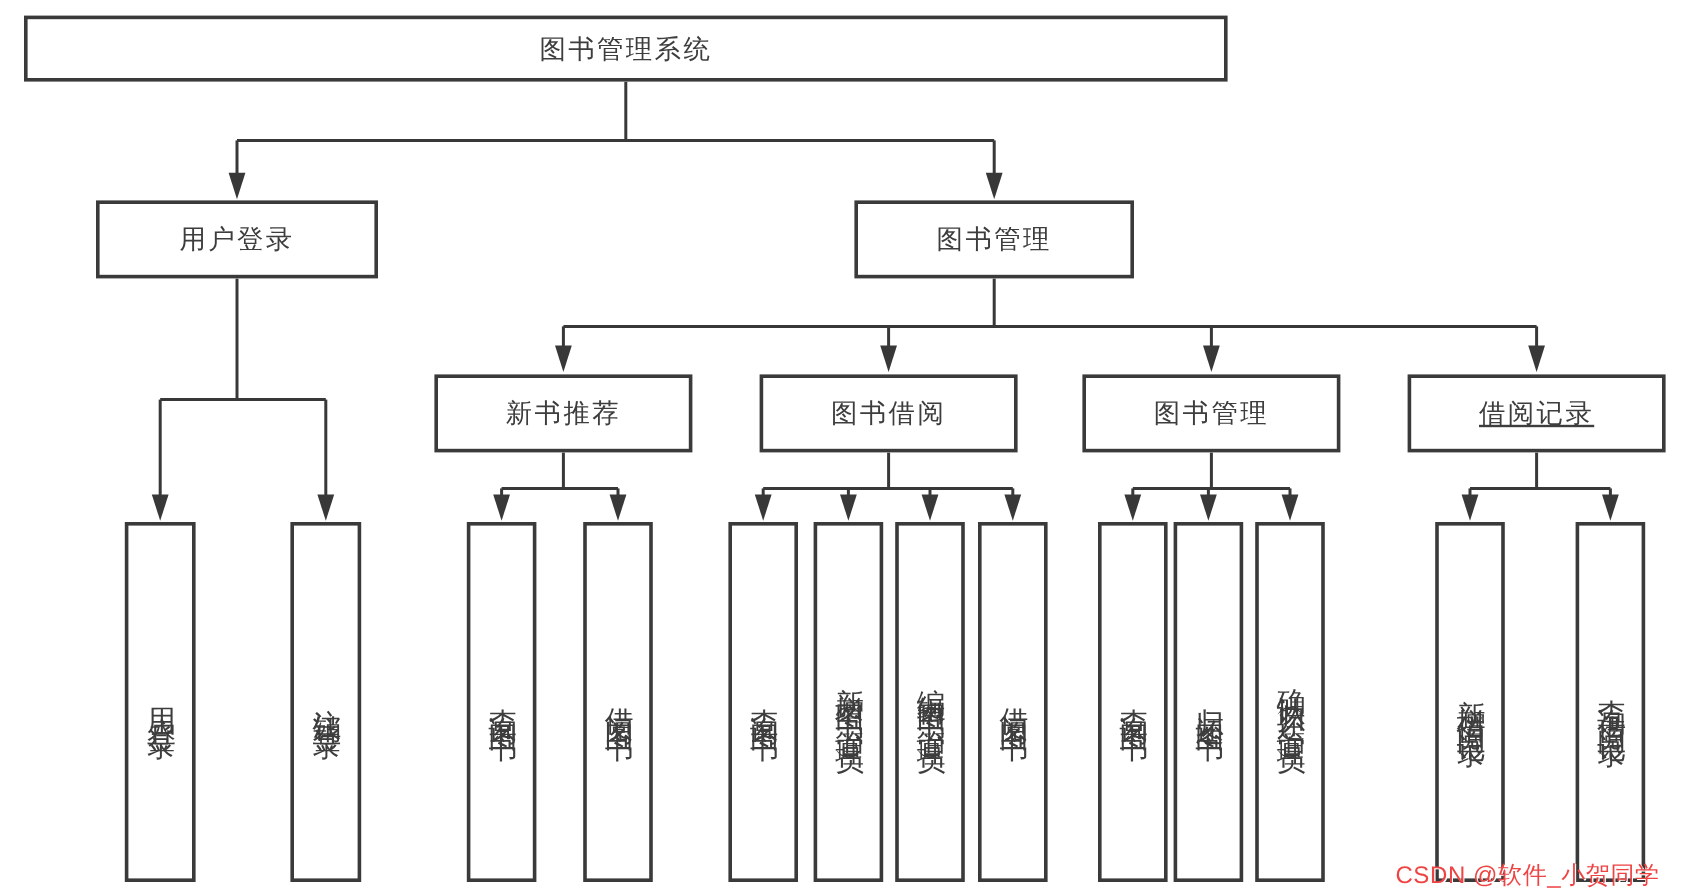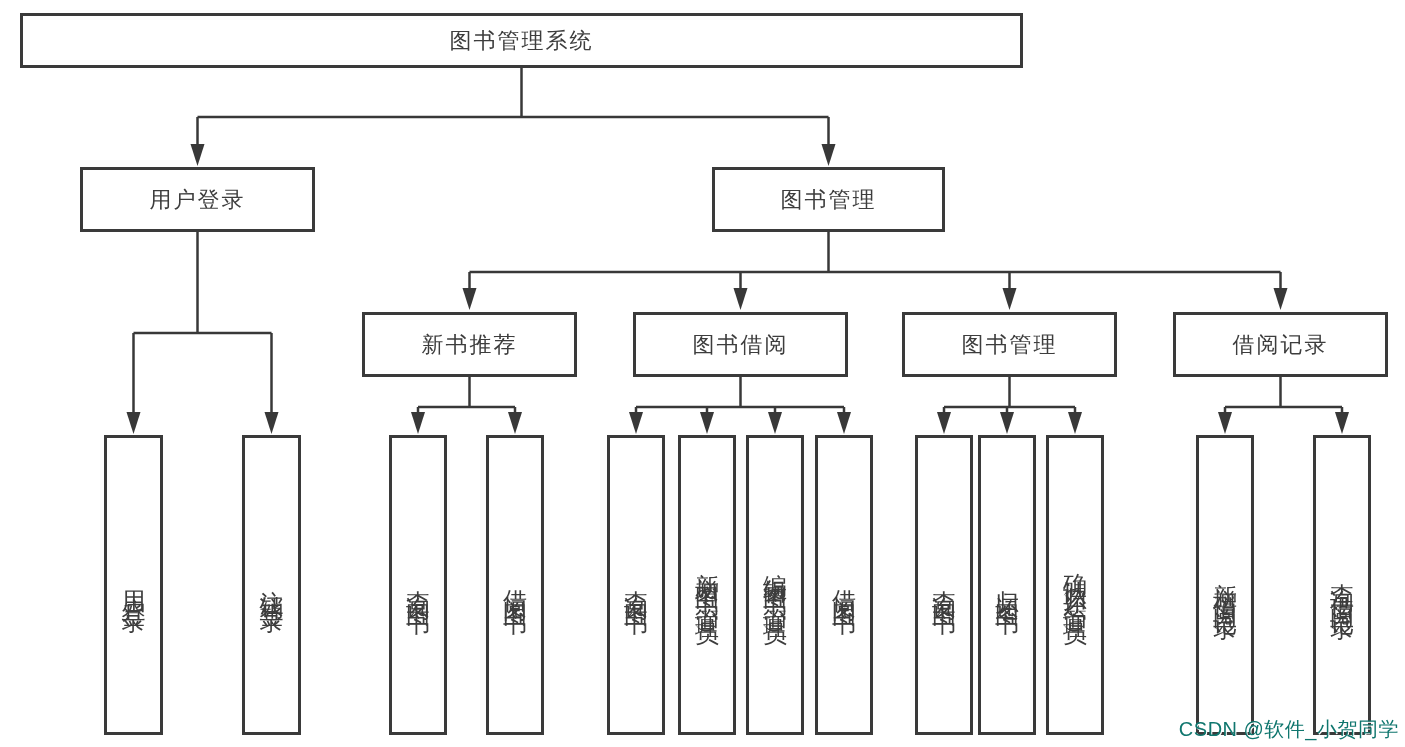--- a/index.html
+++ b/index.html
@@ -29,24 +29,24 @@
   .hnode { font-size: 22px; letter-spacing: 2px; }
   .vnode span {
     writing-mode: vertical-rl;
     font-size: 24px;
     letter-spacing: 7px;
     line-height: 1;
     color: #3d3d3d;
   }
   .watermark {
     position: absolute;
-    right: 6px;
+    right: 22px;
     top: 716px;
     font-size: 20px;
-    color: #0f766e;
+    color: #ef4444;
     letter-spacing: 0.5px;
     text-shadow: 1px 1px 0 #ffffff;
     white-space: nowrap;
   }
 </style>
 </head>
 <body>
 
 <div class="stage">
 
@@ -129,21 +129,21 @@
 
   <div class="node hnode" style="left:712px; top:167px; width:233px; height:65px;">
     <span>图书管理</span>
   </div>
   <div class="node hnode" style="left:633px; top:312px; width:215px; height:65px;text-align:right;">
     <span>图书借阅</span>
   </div>
   <div class="node hnode" style="left:902px; top:312px; width:215px; height:65px;">
     <span>图书管理</span>
   </div>
-  <div class="node hnode" style="left:1173px; top:312px; width:215px; height:65px;">
+  <div class="node hnode" style="left:1173px; top:312px; width:215px; height:65px;text-decoration:underline;">
     <span>借阅记录</span>
   </div>
 
   <div class="node vnode" style="left:104px; top:435px; width:59px; height:300px;">
     <span>用户登录</span>
   </div>
   <div class="node vnode" style="left:242px; top:435px; width:59px; height:300px;">
     <span>注销登录</span>
   </div>
 

